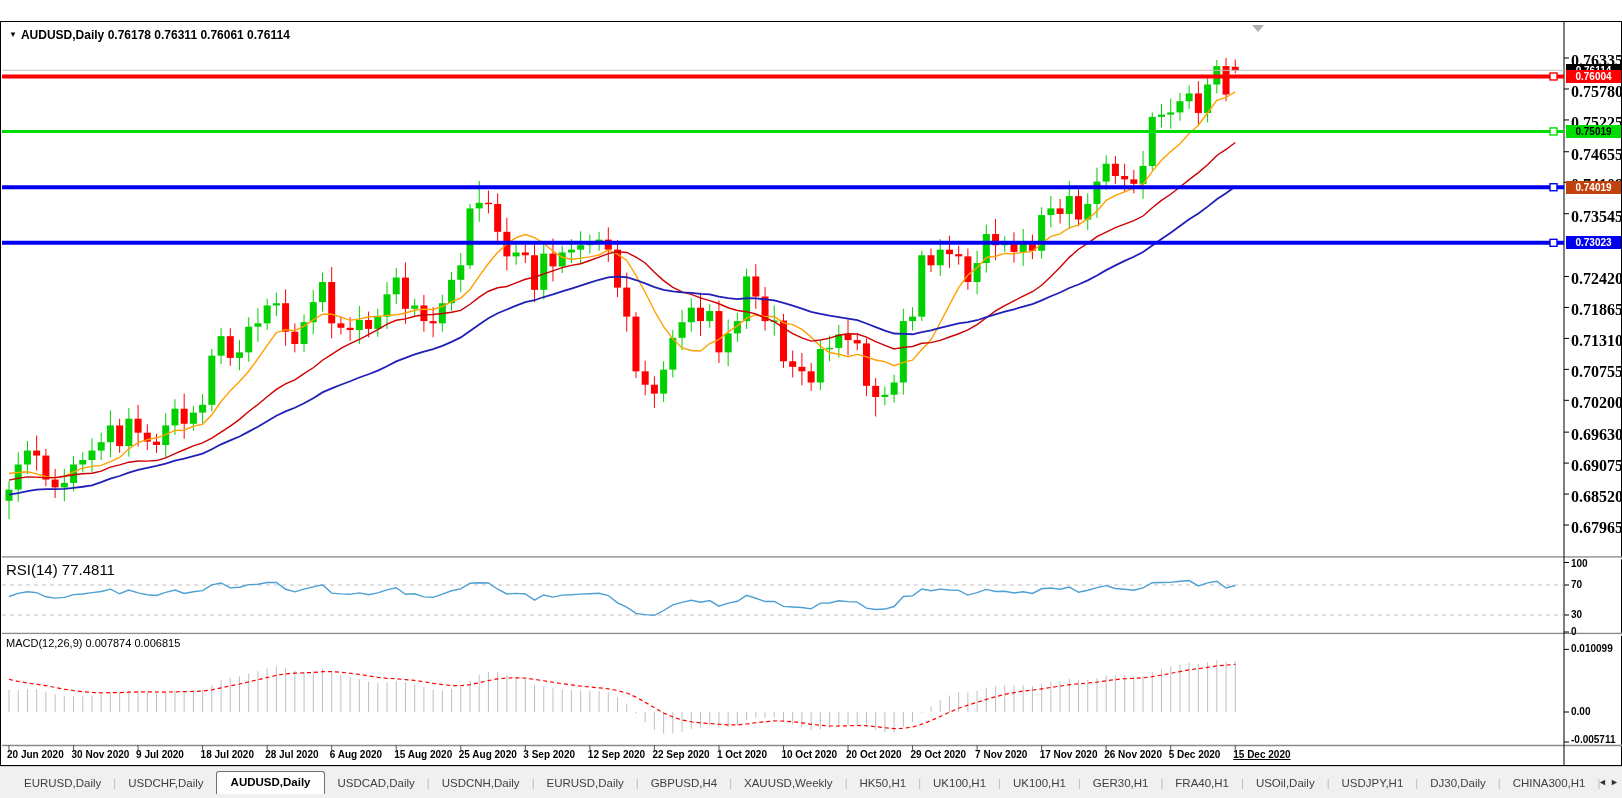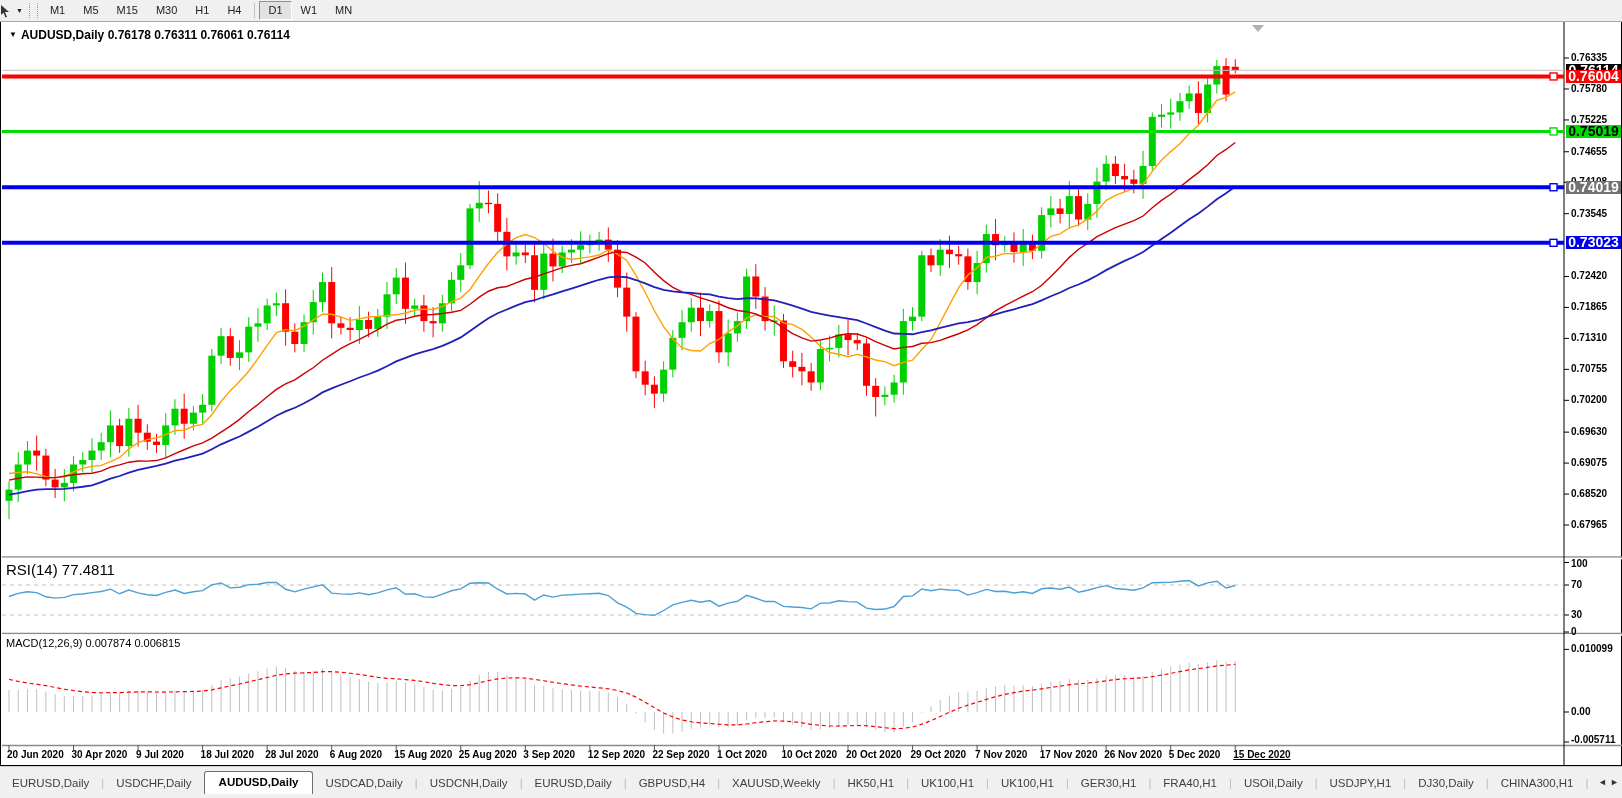--- a/index.html
+++ b/index.html
@@ -16,62 +16,41 @@
   .tfbtn.active{background:#e2e2e2;border:1px solid #909090;border-right-color:#fff;border-bottom-color:#fff;}
   
   #chartwin{position:absolute;left:0;top:21px;width:1622px;height:745px;background:#fff;
             border:1px solid #000;box-sizing:border-box;z-index:1;}
   #chart-svg{position:absolute;left:0;top:0;z-index:2;}
   .overlay-label{position:absolute;z-index:5;white-space:nowrap;color:#000;}
   #title{left:8px;top:6px;font-size:12px;font-weight:700;}
   #title .tcaret{font-size:8px;vertical-align:2px;margin-right:4px;}
   #rsi-label{left:5px;top:539px;font-size:15px;}
   #macd-label{left:5px;top:615px;font-size:11px;}
-  .price-tick{position:absolute;left:1570px;font-size:10px;font-weight:700;z-index:4;white-space:nowrap;}
+  .price-tick{position:absolute;left:1570px;font-size:16px;font-weight:700;z-index:4;white-space:nowrap;font-family:Liberation Serif, serif;}
   .ind-tick{position:absolute;left:1570px;font-size:10px;font-weight:700;z-index:4;white-space:nowrap;}
-  .price-box{position:absolute;left:1565px;width:55px;height:13px;font-size:14px;font-weight:700;
+  .price-box{position:absolute;left:1565px;width:55px;height:13px;font-size:10px;font-weight:700;
              text-align:center;line-height:13px;z-index:6;}
   .date-label{position:absolute;top:727px;font-size:10px;font-weight:700;z-index:4;white-space:nowrap;}
   
   #tabbar{position:absolute;left:0;top:766px;width:1622px;height:32px;background:#f0f0f0;
           border-top:1px solid #d0d0d0;z-index:30;}
-  #tabstrip{position:absolute;left:0;top:3px;height:24px;width:1592px;overflow:hidden;
+  #tabstrip{position:absolute;left:12px;top:3px;height:24px;width:1592px;overflow:hidden;
             display:flex;align-items:flex-end;}
   .tab{font-size:11.5px;color:#404040;padding:4px 12px 5px 12px;white-space:nowrap;}
   .tab.active{background:#fff;color:#000;font-weight:700;border:1px solid #707070;border-bottom:none;
               border-radius:3px 3px 0 0;padding:4px 14px 6px 14px;}
   .tabsep{color:#b8b8b8;font-size:11px;padding-bottom:5px;}
   .tab-arrow{position:absolute;top:10px;font-size:9px;color:#333;z-index:31;}
 </style>
 </head>
 <body>
 
 <div id="stage">
 
-  <div id="toolbar">
-    <span class="tool-icon">
-      <svg width="14" height="14" viewBox="0 0 14 14">
-        <path d="M2,1 L10,8 L6,8 L8,13 L6.5,13.6 L4.6,8.8 L2,11 Z" fill="#333"></path>
-      </svg>
-    </span>
-    <span class="caret">▼</span>
-    <span class="grip"></span>
-    <span id="tf-buttons" style="display: flex; align-items: center;">
-        <span class="tfbtn">M1</span>
-        <span class="tfbtn">M5</span>
-        <span class="tfbtn">M15</span>
-        <span class="tfbtn">M30</span>
-        <span class="tfbtn">H1</span>
-        <span class="tfbtn">H4</span>
-        <span class="vsep"></span>
-        <span class="tfbtn active">D1</span>
-        <span class="tfbtn">W1</span>
-        <span class="tfbtn">MN</span>
-      </span>
-  </div>
 
   <div id="chartwin">
     <svg id="chart-svg" width="1622" height="745">
         <clipPath id="cp1">
           <rect x="1" y="1" width="1562" height="533"></rect>
         </clipPath>
         <clipPath id="cp2">
           <rect x="1" y="537" width="1562" height="74"></rect>
         </clipPath>
         <clipPath id="cp3">
@@ -569,33 +548,33 @@
         <div class="price-tick" style="top: 310.395px;">0.71310</div>
         <div class="price-tick" style="top: 341.364px;">0.70755</div>
         <div class="price-tick" style="top: 372.333px;">0.70200</div>
         <div class="price-tick" style="top: 404.139px;">0.69630</div>
         <div class="price-tick" style="top: 435.108px;">0.69075</div>
         <div class="price-tick" style="top: 466.077px;">0.68520</div>
         <div class="price-tick" style="top: 497.046px;">0.67965</div>
         <div class="price-box" style="top: 41.8318px; background: rgb(0, 0, 0); color: rgb(255, 255, 255);">0.76114</div>
         <div class="price-box" style="top: 47.9698px; background: rgb(255, 0, 0); color: rgb(255, 255, 255);">0.76004</div>
         <div class="price-box" style="top: 102.933px; background: rgb(0, 221, 0); color: rgb(0, 0, 0);">0.75019</div>
-        <div class="price-box" style="top: 158.733px; background: #737373; color: rgb(255, 255, 255);">0.74019</div>
+        <div class="price-box" style="top: 158.733px; background: #c2410c; color: rgb(255, 255, 255);">0.74019</div>
         <div class="price-box" style="top: 214.31px; background: rgb(0, 0, 238); color: rgb(255, 255, 255);">0.73023</div>
         <div class="ind-tick" style="top: 536px;">100</div>
         <div class="ind-tick" style="top: 557px;">70</div>
         <div class="ind-tick" style="top: 587px;">30</div>
         <div class="ind-tick" style="top: 604px;">0</div>
         <div class="ind-tick" style="top: 621.386px;">0.010099</div>
         <div class="ind-tick" style="top: 684px;">0.00</div>
         <div class="ind-tick" style="top: 712px;">-0.005711</div>
       </div>
     <div id="date-labels">
         <div class="date-label" style="left: 6px;">20 Jun 2020</div>
-        <div class="date-label" style="left: 70.54px;">30 Apr 2020</div>
+        <div class="date-label" style="left: 70.54px;">30 Nov 2020</div>
         <div class="date-label" style="left: 135.08px;">9 Jul 2020</div>
         <div class="date-label" style="left: 199.62px;">18 Jul 2020</div>
         <div class="date-label" style="left: 264.16px;">28 Jul 2020</div>
         <div class="date-label" style="left: 328.7px;">6 Aug 2020</div>
         <div class="date-label" style="left: 393.24px;">15 Aug 2020</div>
         <div class="date-label" style="left: 457.78px;">25 Aug 2020</div>
         <div class="date-label" style="left: 522.32px;">3 Sep 2020</div>
         <div class="date-label" style="left: 586.86px;">12 Sep 2020</div>
         <div class="date-label" style="left: 651.4px;">22 Sep 2020</div>
         <div class="date-label" style="left: 715.94px;">1 Oct 2020</div>

